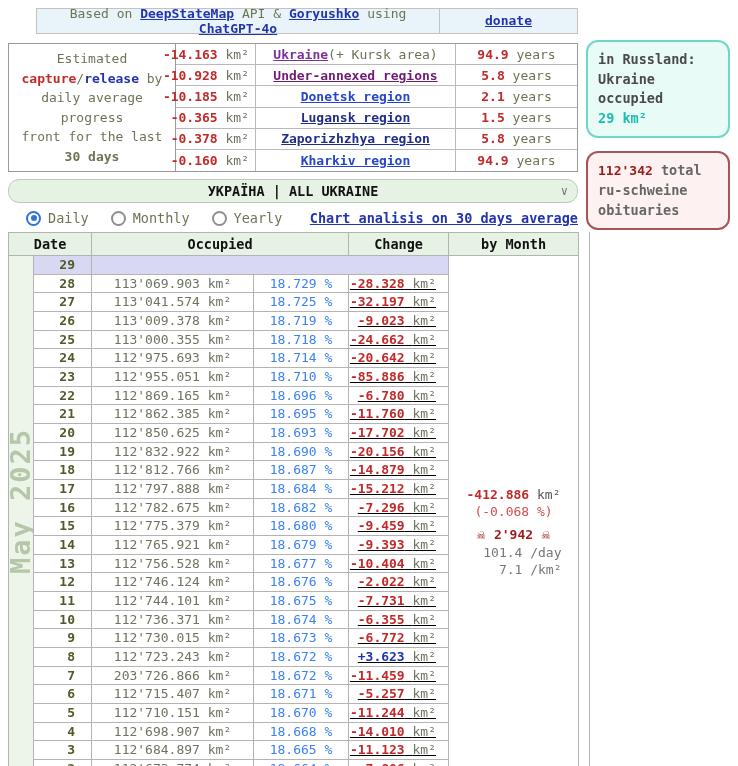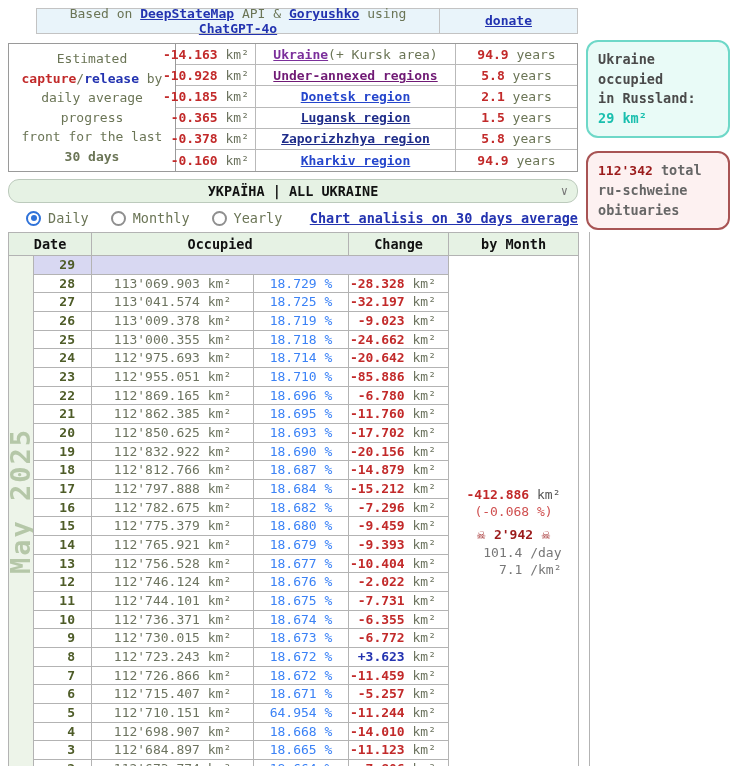--- a/index.html
+++ b/index.html
@@ -69,21 +69,21 @@
     line-height:17.65px; white-space:nowrap; overflow:hidden; }
   th { height:22px; line-height:22px; background:#e6f2e4; color:#111; font-size:13.5px; }
   .ru-table { width:68px; margin-left:10px; }
   td.band { background:#edf4e9; position:relative; }
   .month-label { position:absolute; top:245px; left:50%;
     transform:translate(-50%,-50%) rotate(-90deg); white-space:nowrap; font-size:27px;
     font-weight:bold; color:#b5c7a8; letter-spacing:2px; }
   td.date { text-align:right; padding-right:16px; font-weight:bold; color:#4e5c28; }
   td.occ { text-align:center; color:#6d7460; }
   td.pct { text-align:center; color:#3b82f6; }
-  td.chg { text-align:right; padding-right:12px; }
+  td.chg { text-align:right; padding-right:12px;text-decoration:underline; }
   td.hl { background:#d8d8f2; }
   td.bym { vertical-align:top; text-align:center; }
   .bym-block { padding-top:230px; line-height:17px; font-size:13px; color:#777; }
   .bym-gap { height:6px; }
   .bym-right { display:inline-block; text-align:right; width:96px; }
   td.ru { text-align:right; padding-right:10px; color:#686868; }
   .unit { color:#6d7460; }
   .skull { font-family:"DejaVu Sans", sans-serif; font-size:11px; }
 </style>
 </head>
@@ -321,34 +321,34 @@
               <td class="chg"><span style="font-weight:bold;color:#c22a2a">-6.772</span> <span class="unit">km²</span></td>
             </tr>
             <tr>
               <td class="date">8</td>
               <td class="occ">112'723.243 km²</td>
               <td class="pct">18.672 %</td>
               <td class="chg"><span style="font-weight:bold;color:#2333b0">+3.623</span> <span class="unit">km²</span></td>
             </tr>
             <tr>
               <td class="date">7</td>
-              <td class="occ">112'726.866 km²</td>
+              <td class="occ">203'726.866 km²</td>
               <td class="pct">18.672 %</td>
               <td class="chg"><span style="font-weight:bold;color:#c22a2a">-11.459</span> <span class="unit">km²</span></td>
             </tr>
             <tr>
               <td class="date">6</td>
               <td class="occ">112'715.407 km²</td>
               <td class="pct">18.671 %</td>
               <td class="chg"><span style="font-weight:bold;color:#c22a2a">-5.257</span> <span class="unit">km²</span></td>
             </tr>
             <tr>
               <td class="date">5</td>
               <td class="occ">112'710.151 km²</td>
-              <td class="pct">64.954 %</td>
+              <td class="pct">18.670 %</td>
               <td class="chg"><span style="font-weight:bold;color:#c22a2a">-11.244</span> <span class="unit">km²</span></td>
             </tr>
             <tr>
               <td class="date">4</td>
               <td class="occ">112'698.907 km²</td>
               <td class="pct">18.668 %</td>
               <td class="chg"><span style="font-weight:bold;color:#c22a2a">-14.010</span> <span class="unit">km²</span></td>
             </tr>
             <tr>
               <td class="date">3</td>
@@ -459,22 +459,22 @@
             <tr>
               <td class="ru"></td>
             </tr>
           </tbody>
       </table>
     </div>
   </div>
 
   <div class="right-col">
     <div class="box box-occupied">
+      <div>in Russland:</div>
       <div>Ukraine occupied</div>
-      <div>in Russland:</div>
       <div class="teal">29 km²</div>
     </div>
     <div class="box box-obits">
       <div><span class="darkred">112'342</span><span> total</span></div>
       <div>ru-schweine</div>
       <div>obituaries</div>
     </div>
   </div>
 </div>
 

